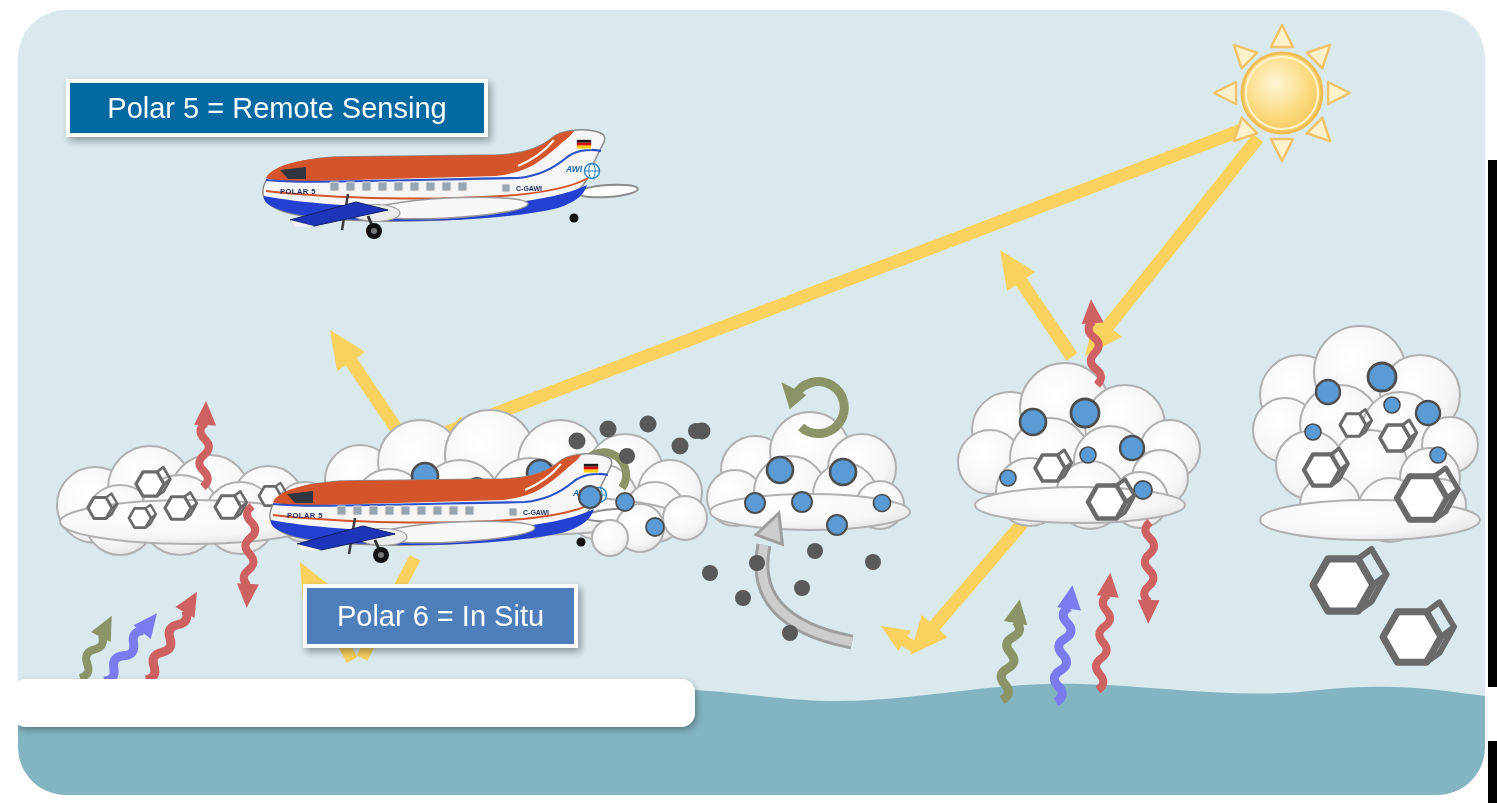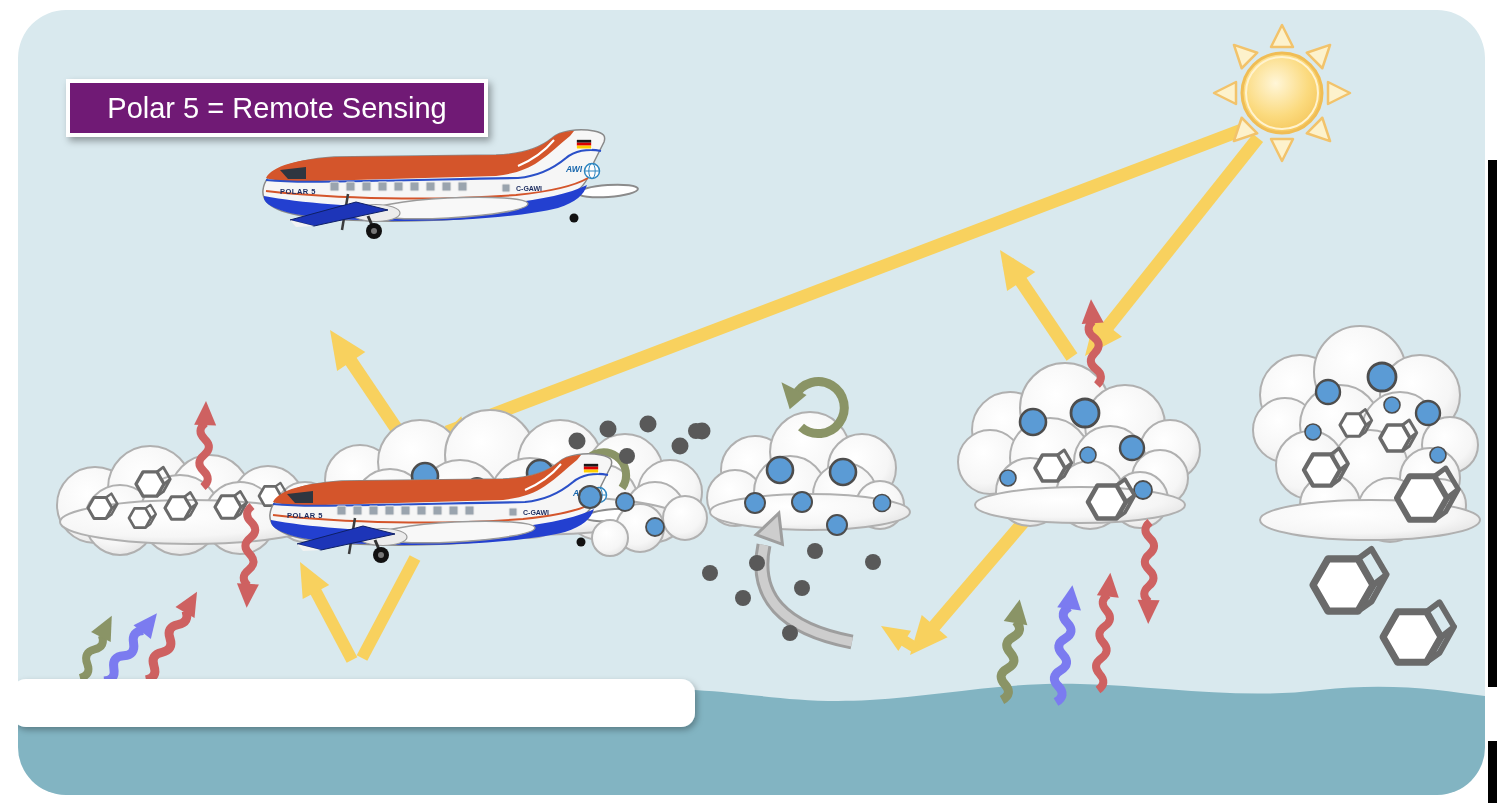--- a/index.html
+++ b/index.html
@@ -2,21 +2,21 @@
 <html><head>
 <meta charset="utf-8">
 <style>
   html,body{margin:0;padding:0;background:#ffffff;}
   .stage{position:relative;width:1497px;height:803px;background:#ffffff;overflow:hidden;
          font-family:"Liberation Sans", sans-serif;}
   .stage svg{position:absolute;left:0;top:0;}
   .label-box{position:absolute;display:flex;align-items:center;justify-content:center;
              color:#ffffff;border:4px solid #ffffff;box-shadow:3px 4px 7px rgba(0,0,0,.35);
              font-size:29px;white-space:nowrap;}
-  .label-polar5{left:66px;top:79px;width:414px;height:50px;background:#701a75;}
+  .label-polar5{left:66px;top:79px;width:414px;height:50px;background:#0369a1;}
   .label-polar6{left:303px;top:584px;width:267px;height:56px;background:#4E7FBA;}
   .slide-edge{position:absolute;left:1488px;width:9px;background:#000;}
   .edge-top{top:160px;height:527px;}
   .edge-bottom{top:741px;height:62px;}
   text{font-family:"Liberation Sans", sans-serif;}
 </style>
 </head>
 <body>
 
 <div class="stage">
@@ -356,17 +356,20 @@
       <polygon points="0,0 -34,-15 -34,15" fill="#F8D15E" transform="translate(300,562) rotate(-118)"></polygon>
     </g>
 
     <rect x="12" y="679" width="683" height="48" rx="14" fill="#ffffff" filter="url(#softShadow)"></rect>
   </g>
 </svg>
 
 <div class="label-box label-polar5">
   <span>Polar 5 = Remote Sensing</span>
 </div>
+<div class="label-box label-polar6">
+  <span>Polar 6 = In Situ</span>
+</div>
 
 <div class="slide-edge edge-top"></div>
 <div class="slide-edge edge-bottom"></div>
 
 </div>
 
 </body></html>

